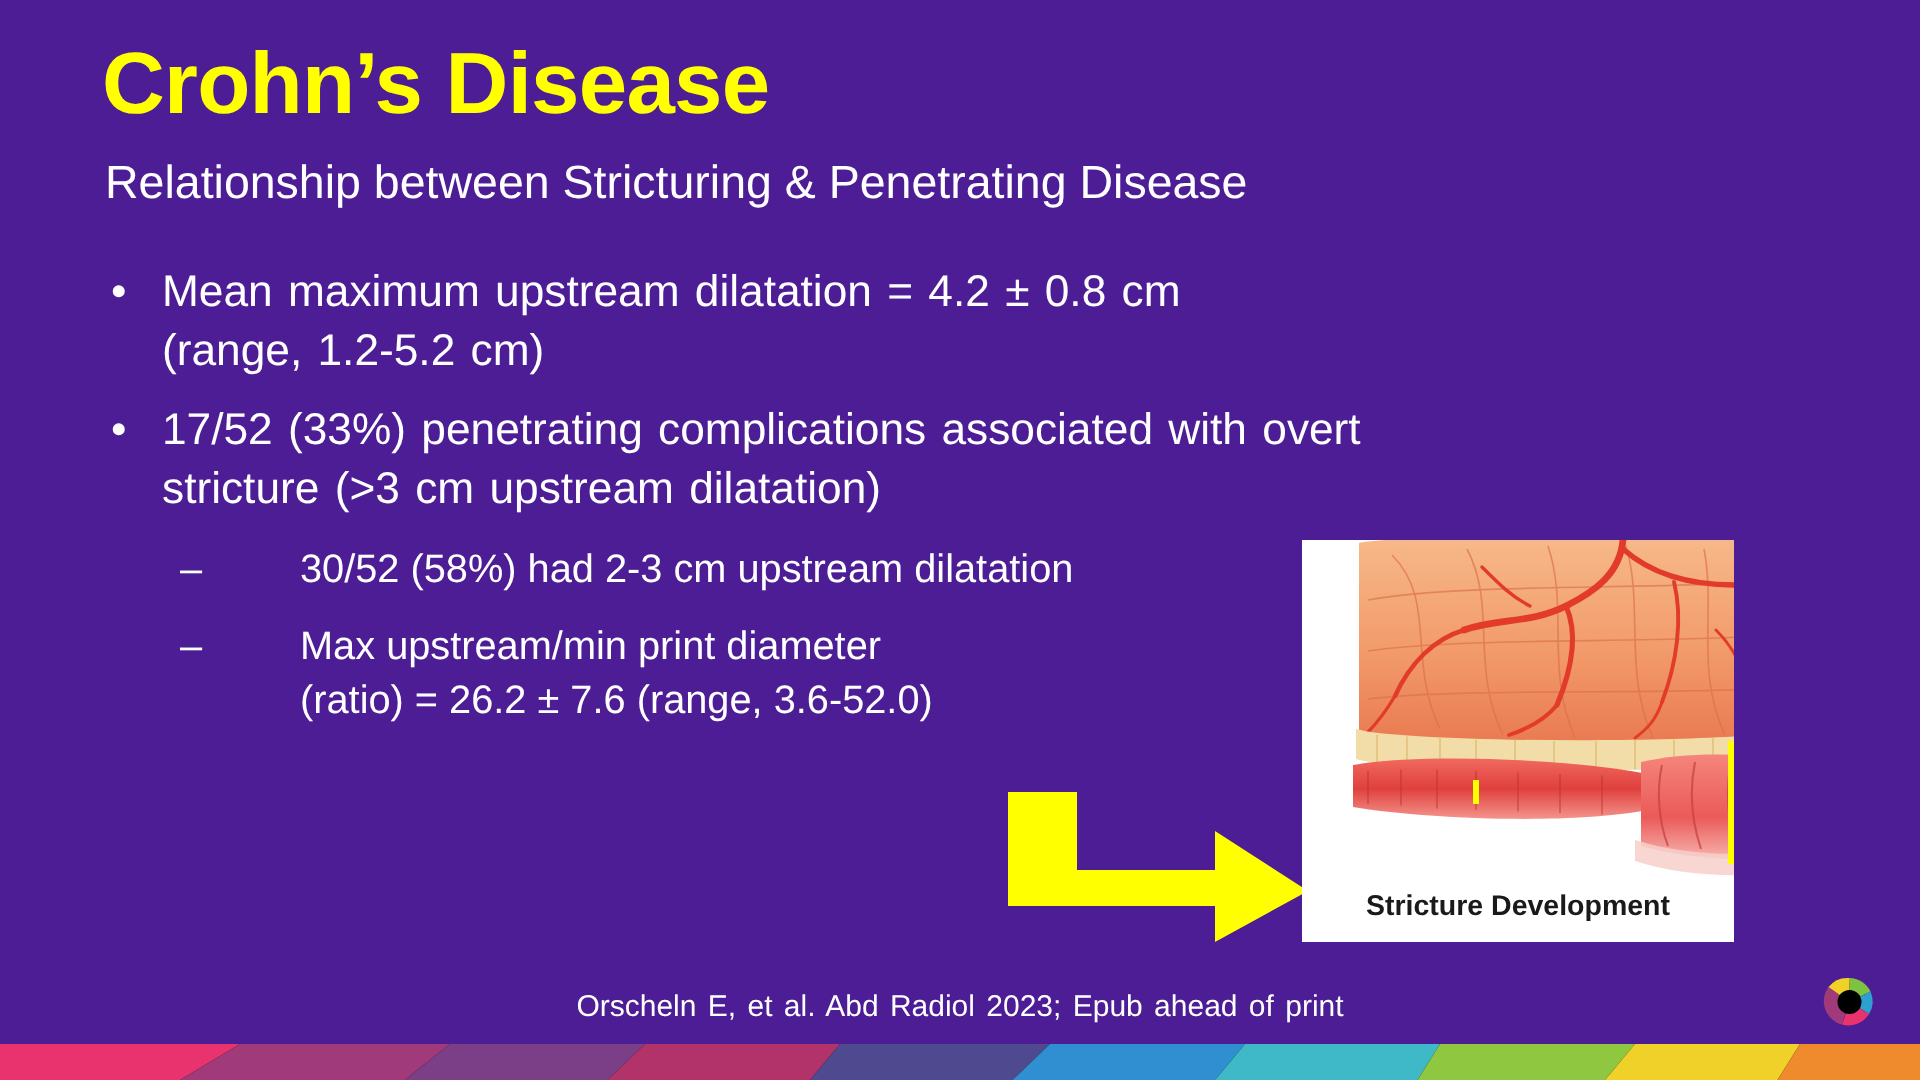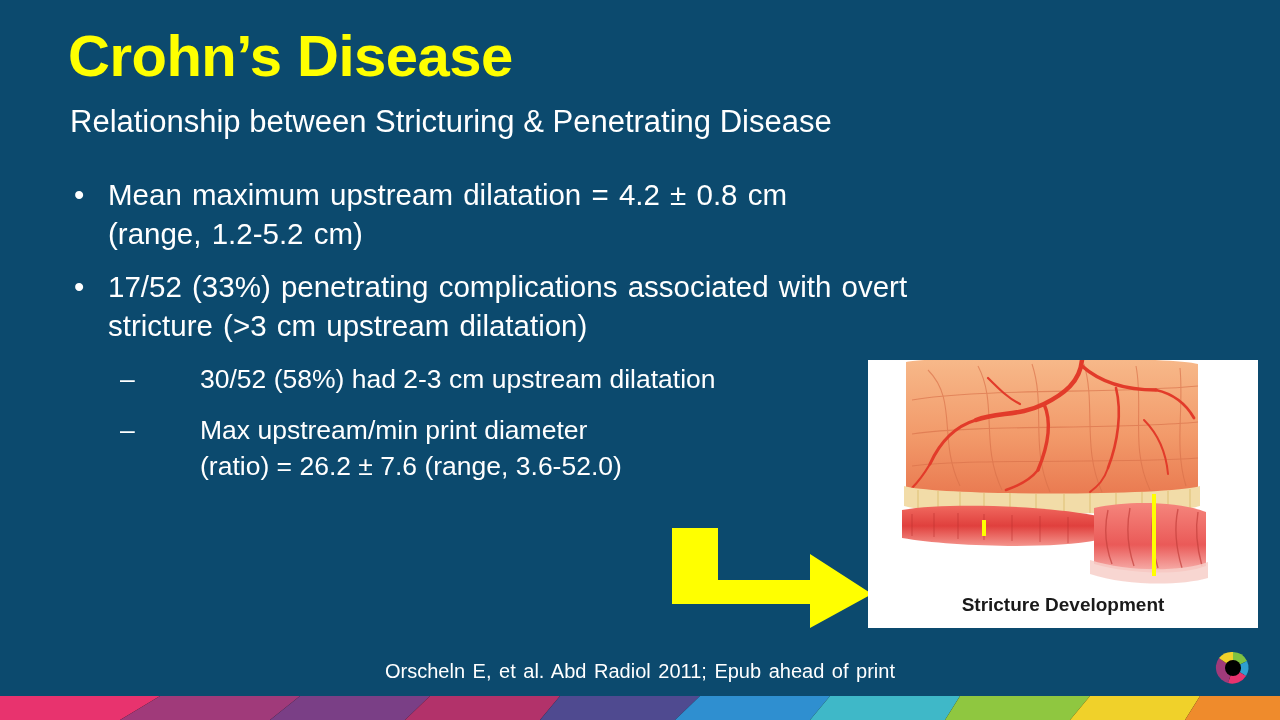--- a/index.html
+++ b/index.html
@@ -10,21 +10,21 @@
   body {
     width: 1280px;
     height: 720px;
     overflow: hidden;
     font-family: "Liberation Sans", sans-serif;
     position: relative;
   }
   .slide {
     position: absolute;
     inset: 0;
-    background: #0c4a6e;
+    background: #4c1d95;
   }
 
   
   .title {
     position: absolute;
     left: 68px;
     top: 26px;
     font-size: 58px;
     font-weight: bold;
     color: #ffff00;
@@ -81,21 +81,21 @@
     font-size: 26.5px;
     line-height: 1.34;
   }
   .nowrap { white-space: nowrap; margin-left: 48px; }
 
   
   .figure {
     position: absolute;
     left: 868px;
     top: 360px;
-    width: 390px;
+    width: 288px;
     height: 268px;
     background: #ffffff;
     overflow: hidden;
   }
   .fig-caption {
     position: absolute;
     left: 0;
     right: 0;
     bottom: 12px;
     text-align: center;
@@ -276,21 +276,21 @@
       </g>
 
       <path d="M222 200 C260 212 312 212 340 202 L340 218 C312 226 258 226 222 214 Z" fill="#f7cfc9" opacity="0.85"></path>
 
       <line x1="116" y1="160" x2="116" y2="176" stroke="#ffff00" stroke-width="4"></line>
       <line x1="286" y1="134" x2="286" y2="216" stroke="#ffff00" stroke-width="4"></line>
     </svg>
     <div class="fig-caption">Stricture Development</div>
   </div>
 
-  <div class="citation">Orscheln E, et al. Abd Radiol 2011; Epub ahead of print</div>
+  <div class="citation">Orscheln E, et al. Abd Radiol 2023; Epub ahead of print</div>
 
   <svg class="band" viewBox="0 0 1280 24" preserveAspectRatio="none">
     <rect x="0" y="0" width="1280" height="24" fill="#111111"></rect>
     <polygon points="0,24 0,0 160,0 120,24" fill="#e8336e"></polygon>
     <polygon points="120,24 160,0 300,0 270,24" fill="#a03a7a"></polygon>
     <polygon points="270,24 300,0 430,0 405,24" fill="#7a3f86"></polygon>
     <polygon points="405,24 430,0 560,0 540,24" fill="#b2326a"></polygon>
     <polygon points="540,24 560,0 700,0 675,24" fill="#4f4a90"></polygon>
     <polygon points="675,24 700,0 830,0 810,24" fill="#2f8fd0"></polygon>
     <polygon points="810,24 830,0 960,0 945,24" fill="#3fb8c8"></polygon>

